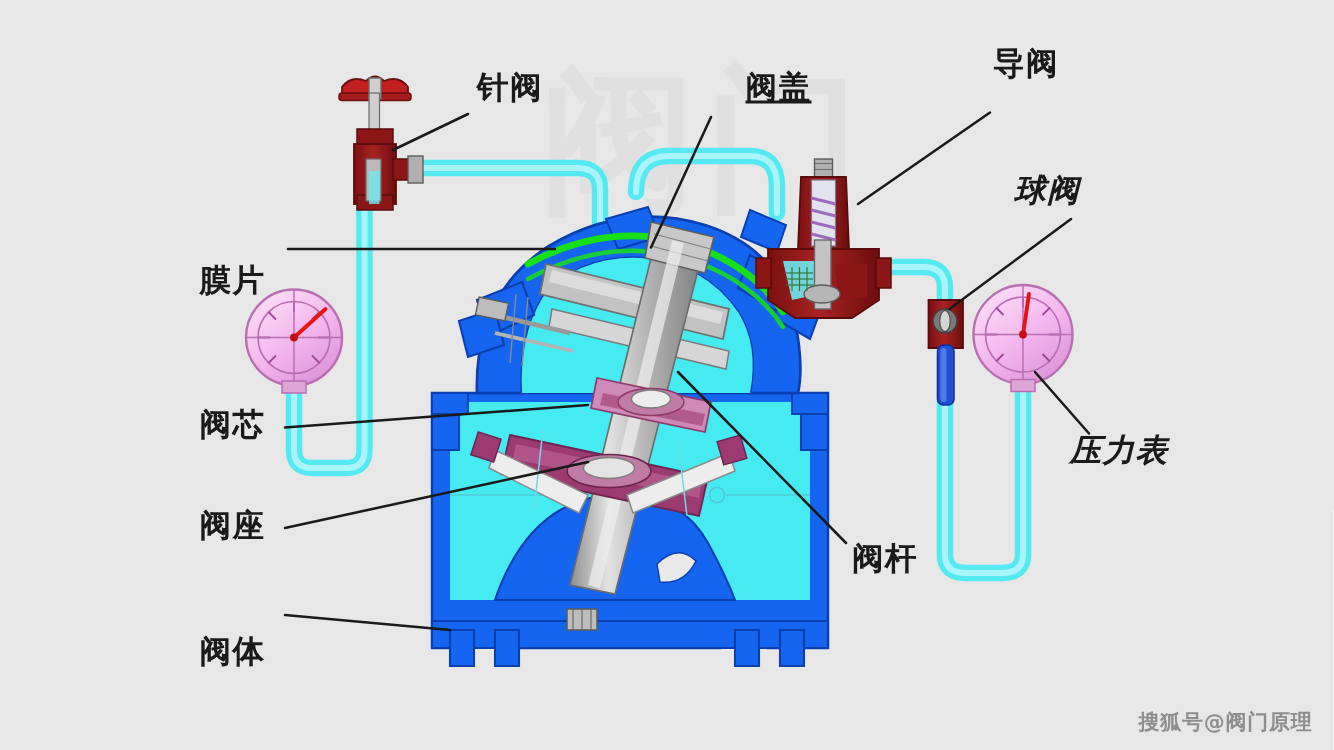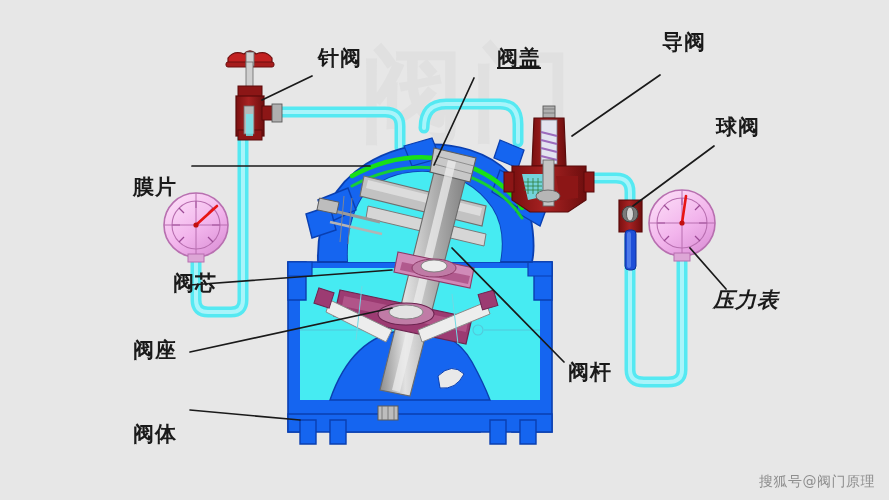--- a/index.html
+++ b/index.html
@@ -34,20 +34,21 @@
   }
   #watermark-credit {
     position: absolute;
     right: 14px;
     bottom: 9px;
     font-family: "DejaVu Sans", "Liberation Sans", sans-serif;
     font-size: 14px;
     color: #8e8e8e;
     white-space: nowrap;
     letter-spacing: 0.5px;
+    font-weight: bold;
   }
 </style>
 </head>
 <body>
 
 <div id="stage">
 
   <svg id="diagram-svg" viewBox="0 0 889 500">
     <defs>
       <linearGradient id="stemGrad" x1="0" y1="0" x2="1" y2="0">
@@ -323,27 +324,27 @@
       <line x1="564" y1="362" x2="452" y2="248"></line>
     </g>
   </svg>
 
   <div class="label" style="left:318px; top:48px;">针阀</div>
 
   <div class="label" style="left:497px; top:48px;text-decoration:underline;">阀盖</div>
 
   <div class="label" style="left:662px; top:32px;">导阀</div>
 
-  <div class="label" style="left:716px; top:117px;">球阀</div>
+  <div class="label" style="left:676px; top:117px;font-style:italic;">球阀</div>
 
   <div class="label" style="left:713px; top:290px;font-style:italic;">压力表</div>
 
   <div class="label" style="left:133px; top:153px;margin-top:24px;">膜片</div>
 
-  <div class="label" style="left:133px; top:273px;margin-left:40px;">阀芯</div>
+  <div class="label" style="left:133px; top:273px;">阀芯</div>
 
   <div class="label" style="left:133px; top:340px;text-align:right;">阀座</div>
 
   <div class="label" style="left:133px; top:396px;margin-top:28px;">阀体</div>
 
   <div class="label" style="left:568px; top:362px;text-align:right;">阀杆</div>
 
   <div id="watermark-credit">搜狐号@阀门原理</div>
 
 </div>

